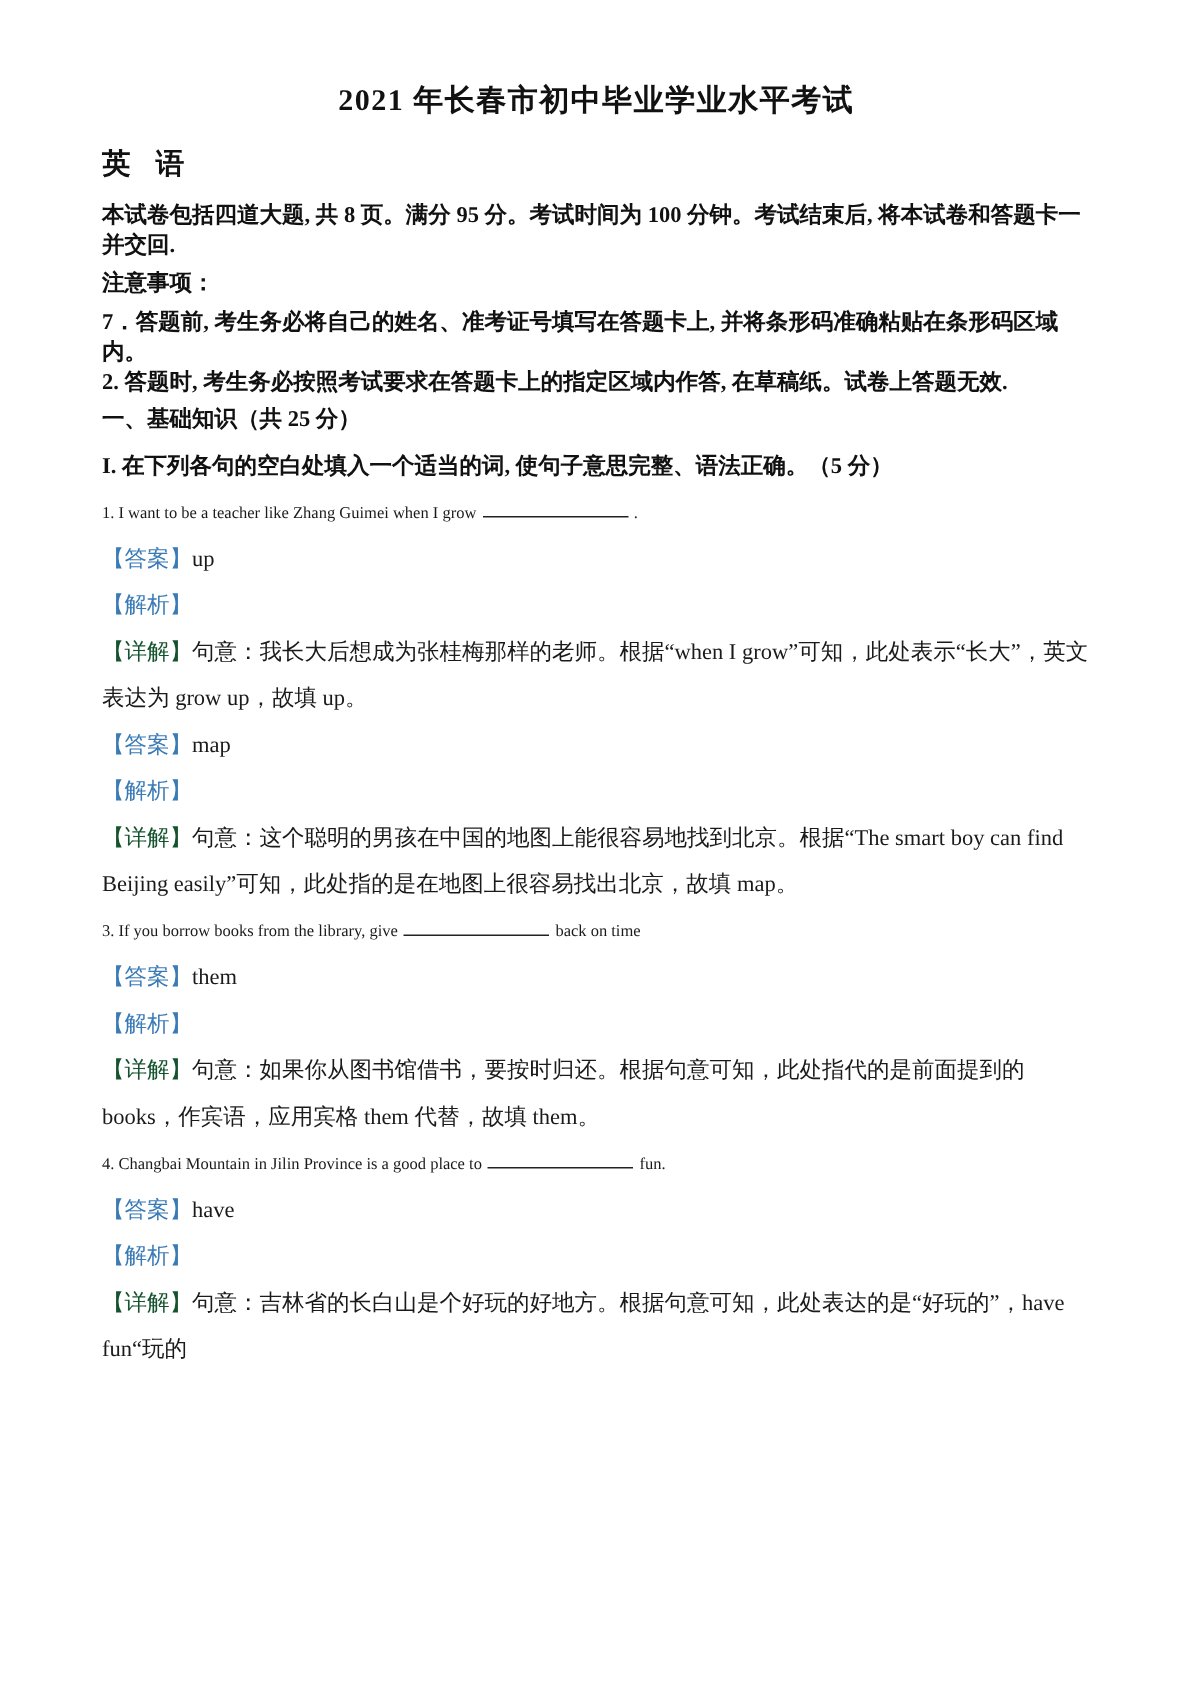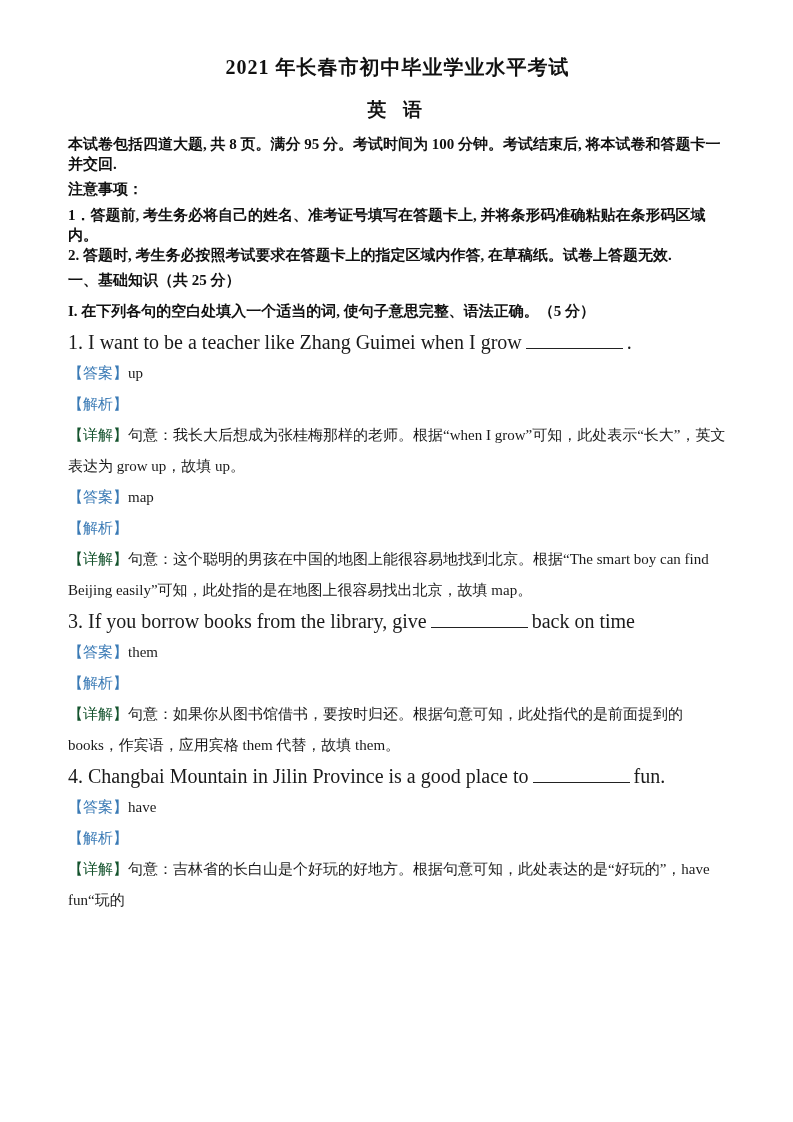--- a/index.html
+++ b/index.html
@@ -13,26 +13,26 @@
     box-sizing: border-box;
     width: 793px; height: 792px;
     padding: 52px 66px 40px 68px;
     background: #ffffff;
   }
   .title {
     font-size: 20px; font-weight: bold; text-align: center;
     margin: 0 0 14px 0; line-height: 30px; letter-spacing: 1px; color: #111;
   }
   .subject {
-    font-size: 19px; font-weight: bold; text-align: center;
+    font-size: 19px; font-weight: bold; text-align: left;
     margin: 0 0 10px 0; line-height: 28px; letter-spacing: 6px; color: #111;
   }
   p { margin: 0; font-size: 15px; line-height: 31px; }
   .bold { font-weight: bold; color: #111; }
-  .en { font-size: 20px; }
+  .en { font-size: 11px; }
   .blank {
     display: inline-block;
     width: 97px; height: 14px;
     border-bottom: 1px solid #222;
     margin: 0 4px; vertical-align: baseline;
   }
   .lbl-blue { color: #3a7ab5; }
   .lbl-black { color: #14532d; margin-top: 17px; }
   .q-block p { line-height: 31px; }
   .wrap2 { line-height: 20px; }
@@ -40,21 +40,21 @@
 </head>
 <body>
 
 <div class="page">
 
   <h1 class="title">2021 年长春市初中毕业学业水平考试</h1>
   <h2 class="subject">英 语</h2>
 
   <p class="bold wrap2">本试卷包括四道大题, 共 8 页。满分 95 分。考试时间为 100 分钟。考试结束后, 将本试卷和答题卡一并交回.</p>
   <p class="bold">注意事项：</p>
-  <p class="bold wrap2">1．答题前, 考生务必将自己的姓名、准考证号填写在答题卡上, 并将条形码准确粘贴在条形码区域内。</p>
+  <p class="bold wrap2">7．答题前, 考生务必将自己的姓名、准考证号填写在答题卡上, 并将条形码准确粘贴在条形码区域内。</p>
   <p class="bold wrap2">2. 答题时, 考生务必按照考试要求在答题卡上的指定区域内作答, 在草稿纸。试卷上答题无效.</p>
 
   <p class="bold">一、基础知识（共 25 分）</p>
   <p class="bold">I. 在下列各句的空白处填入一个适当的词, 使句子意思完整、语法正确。（5 分）</p>
 
   <div class="q-block">
     <p class="en">
       <span>1. I want to be a teacher like Zhang Guimei when I grow</span><span class="blank"></span><span>.</span>
     </p>
     <p>

